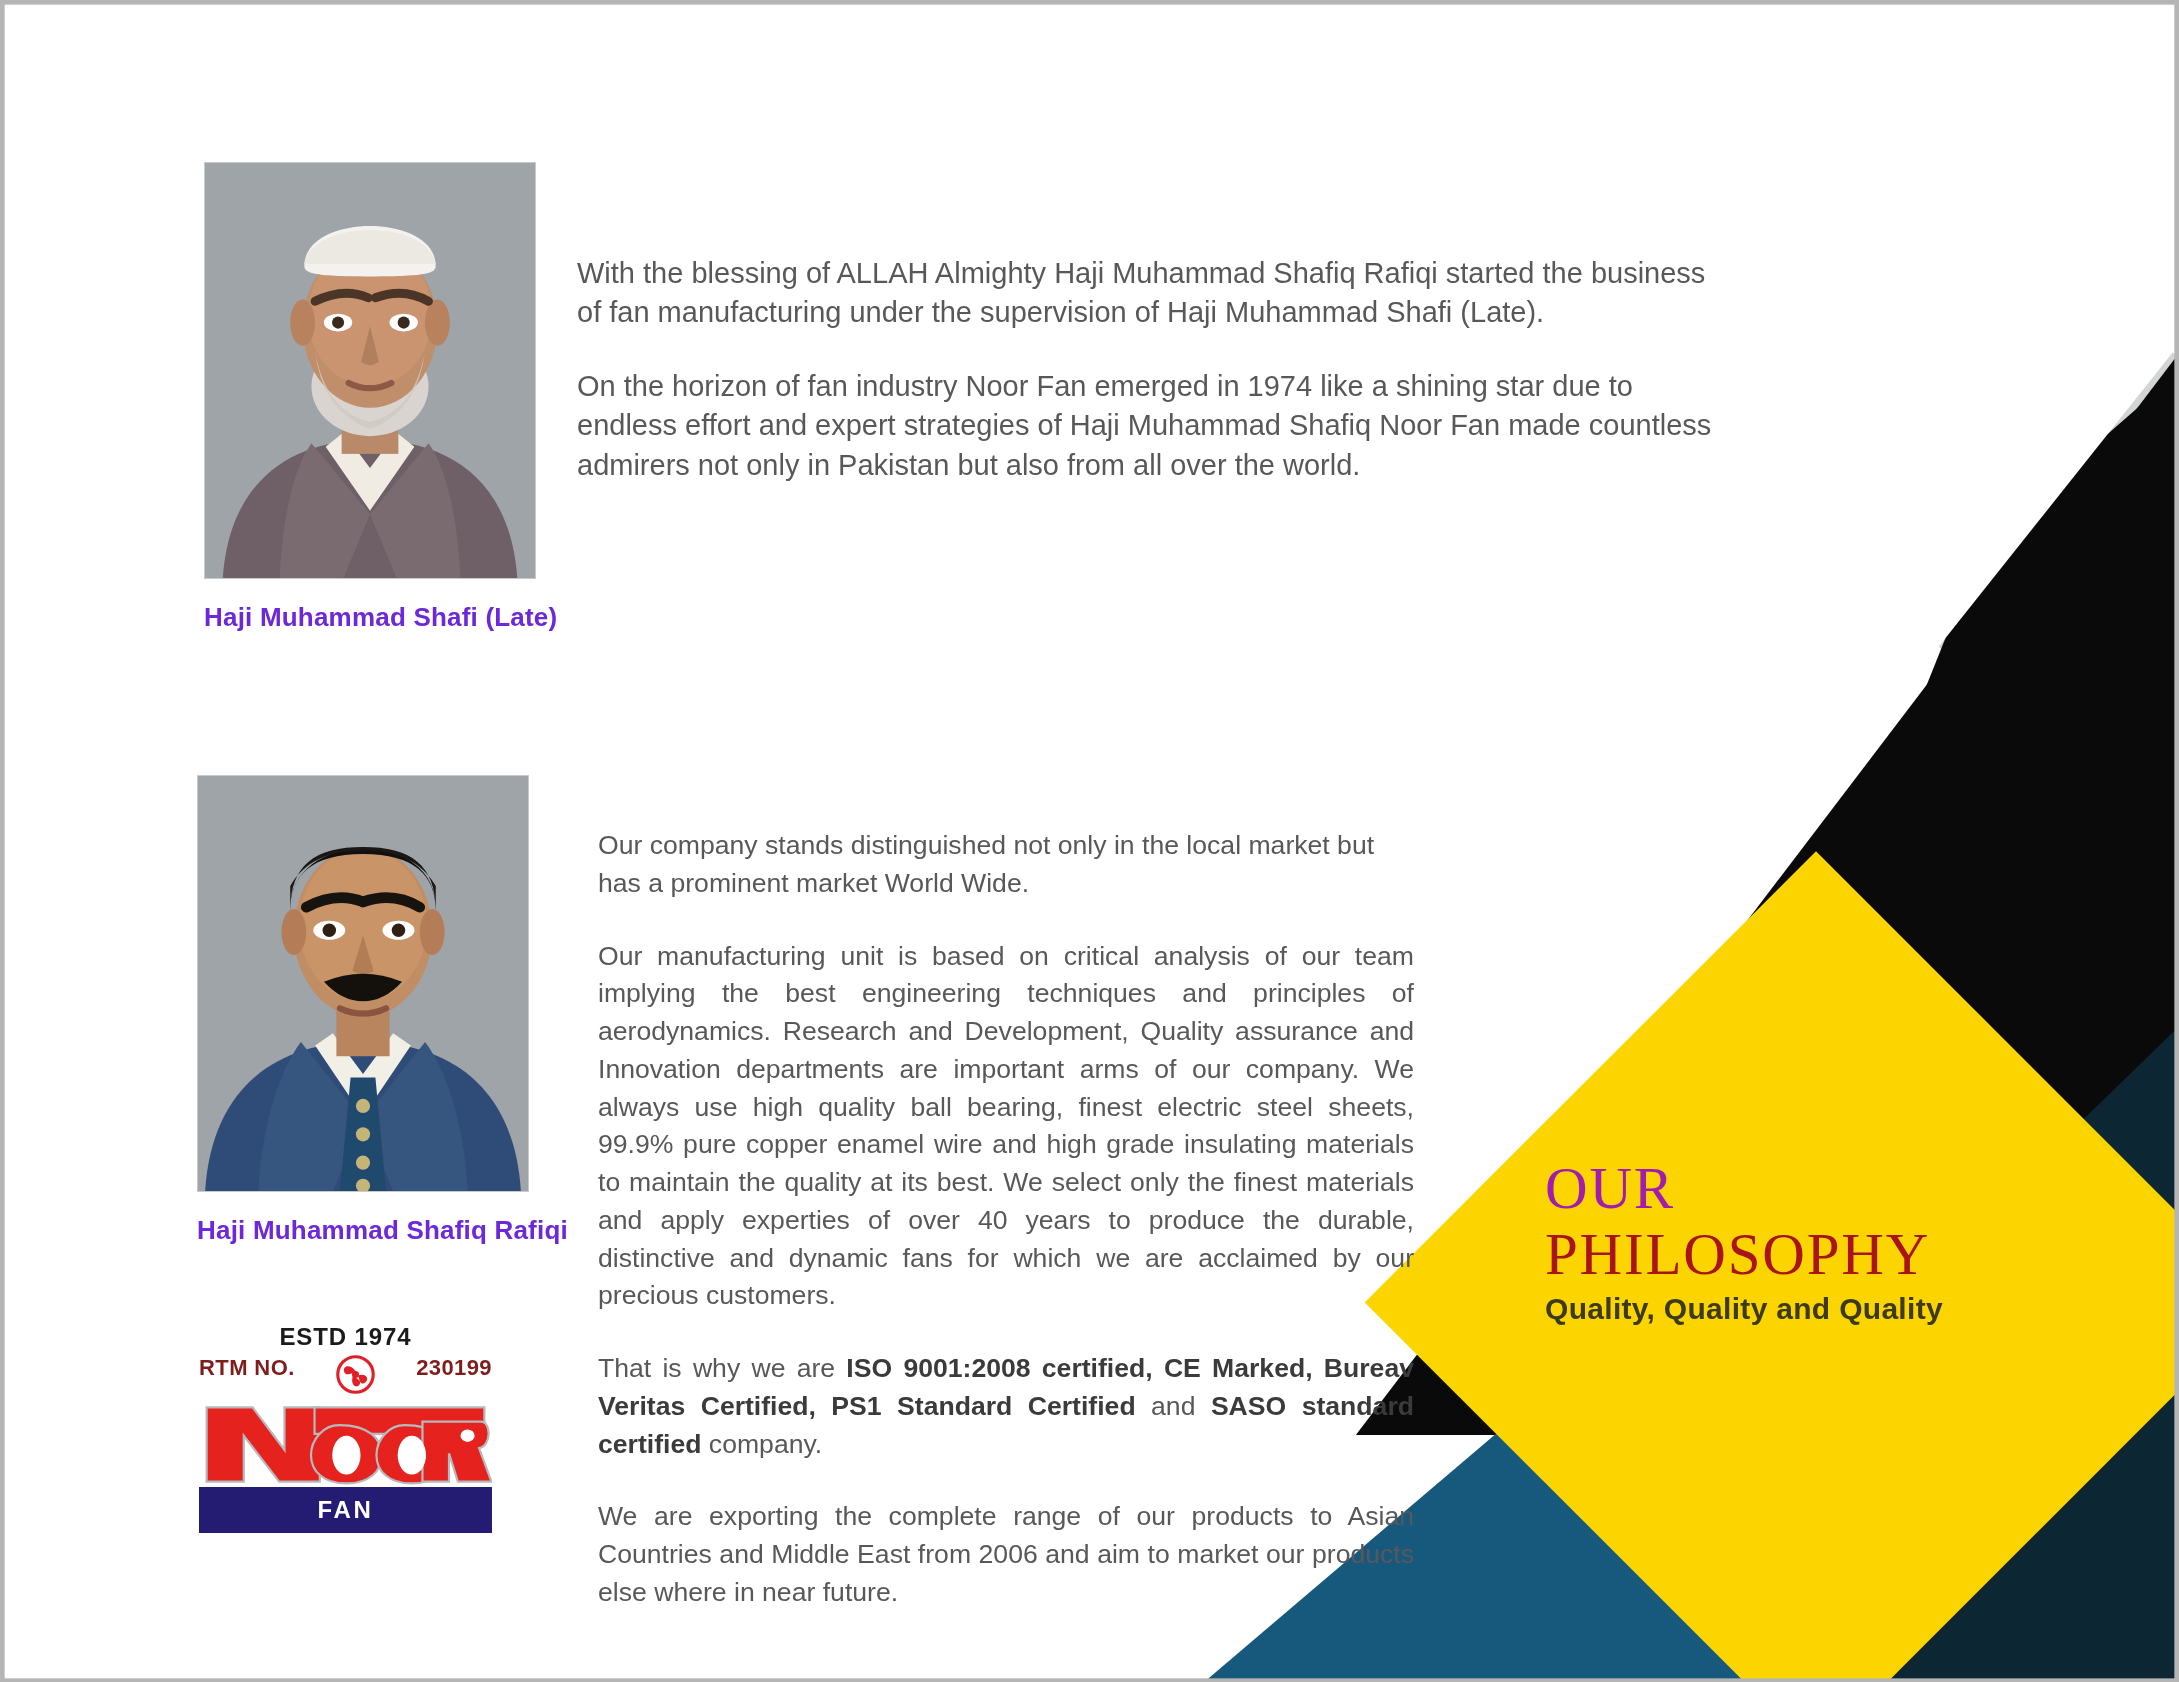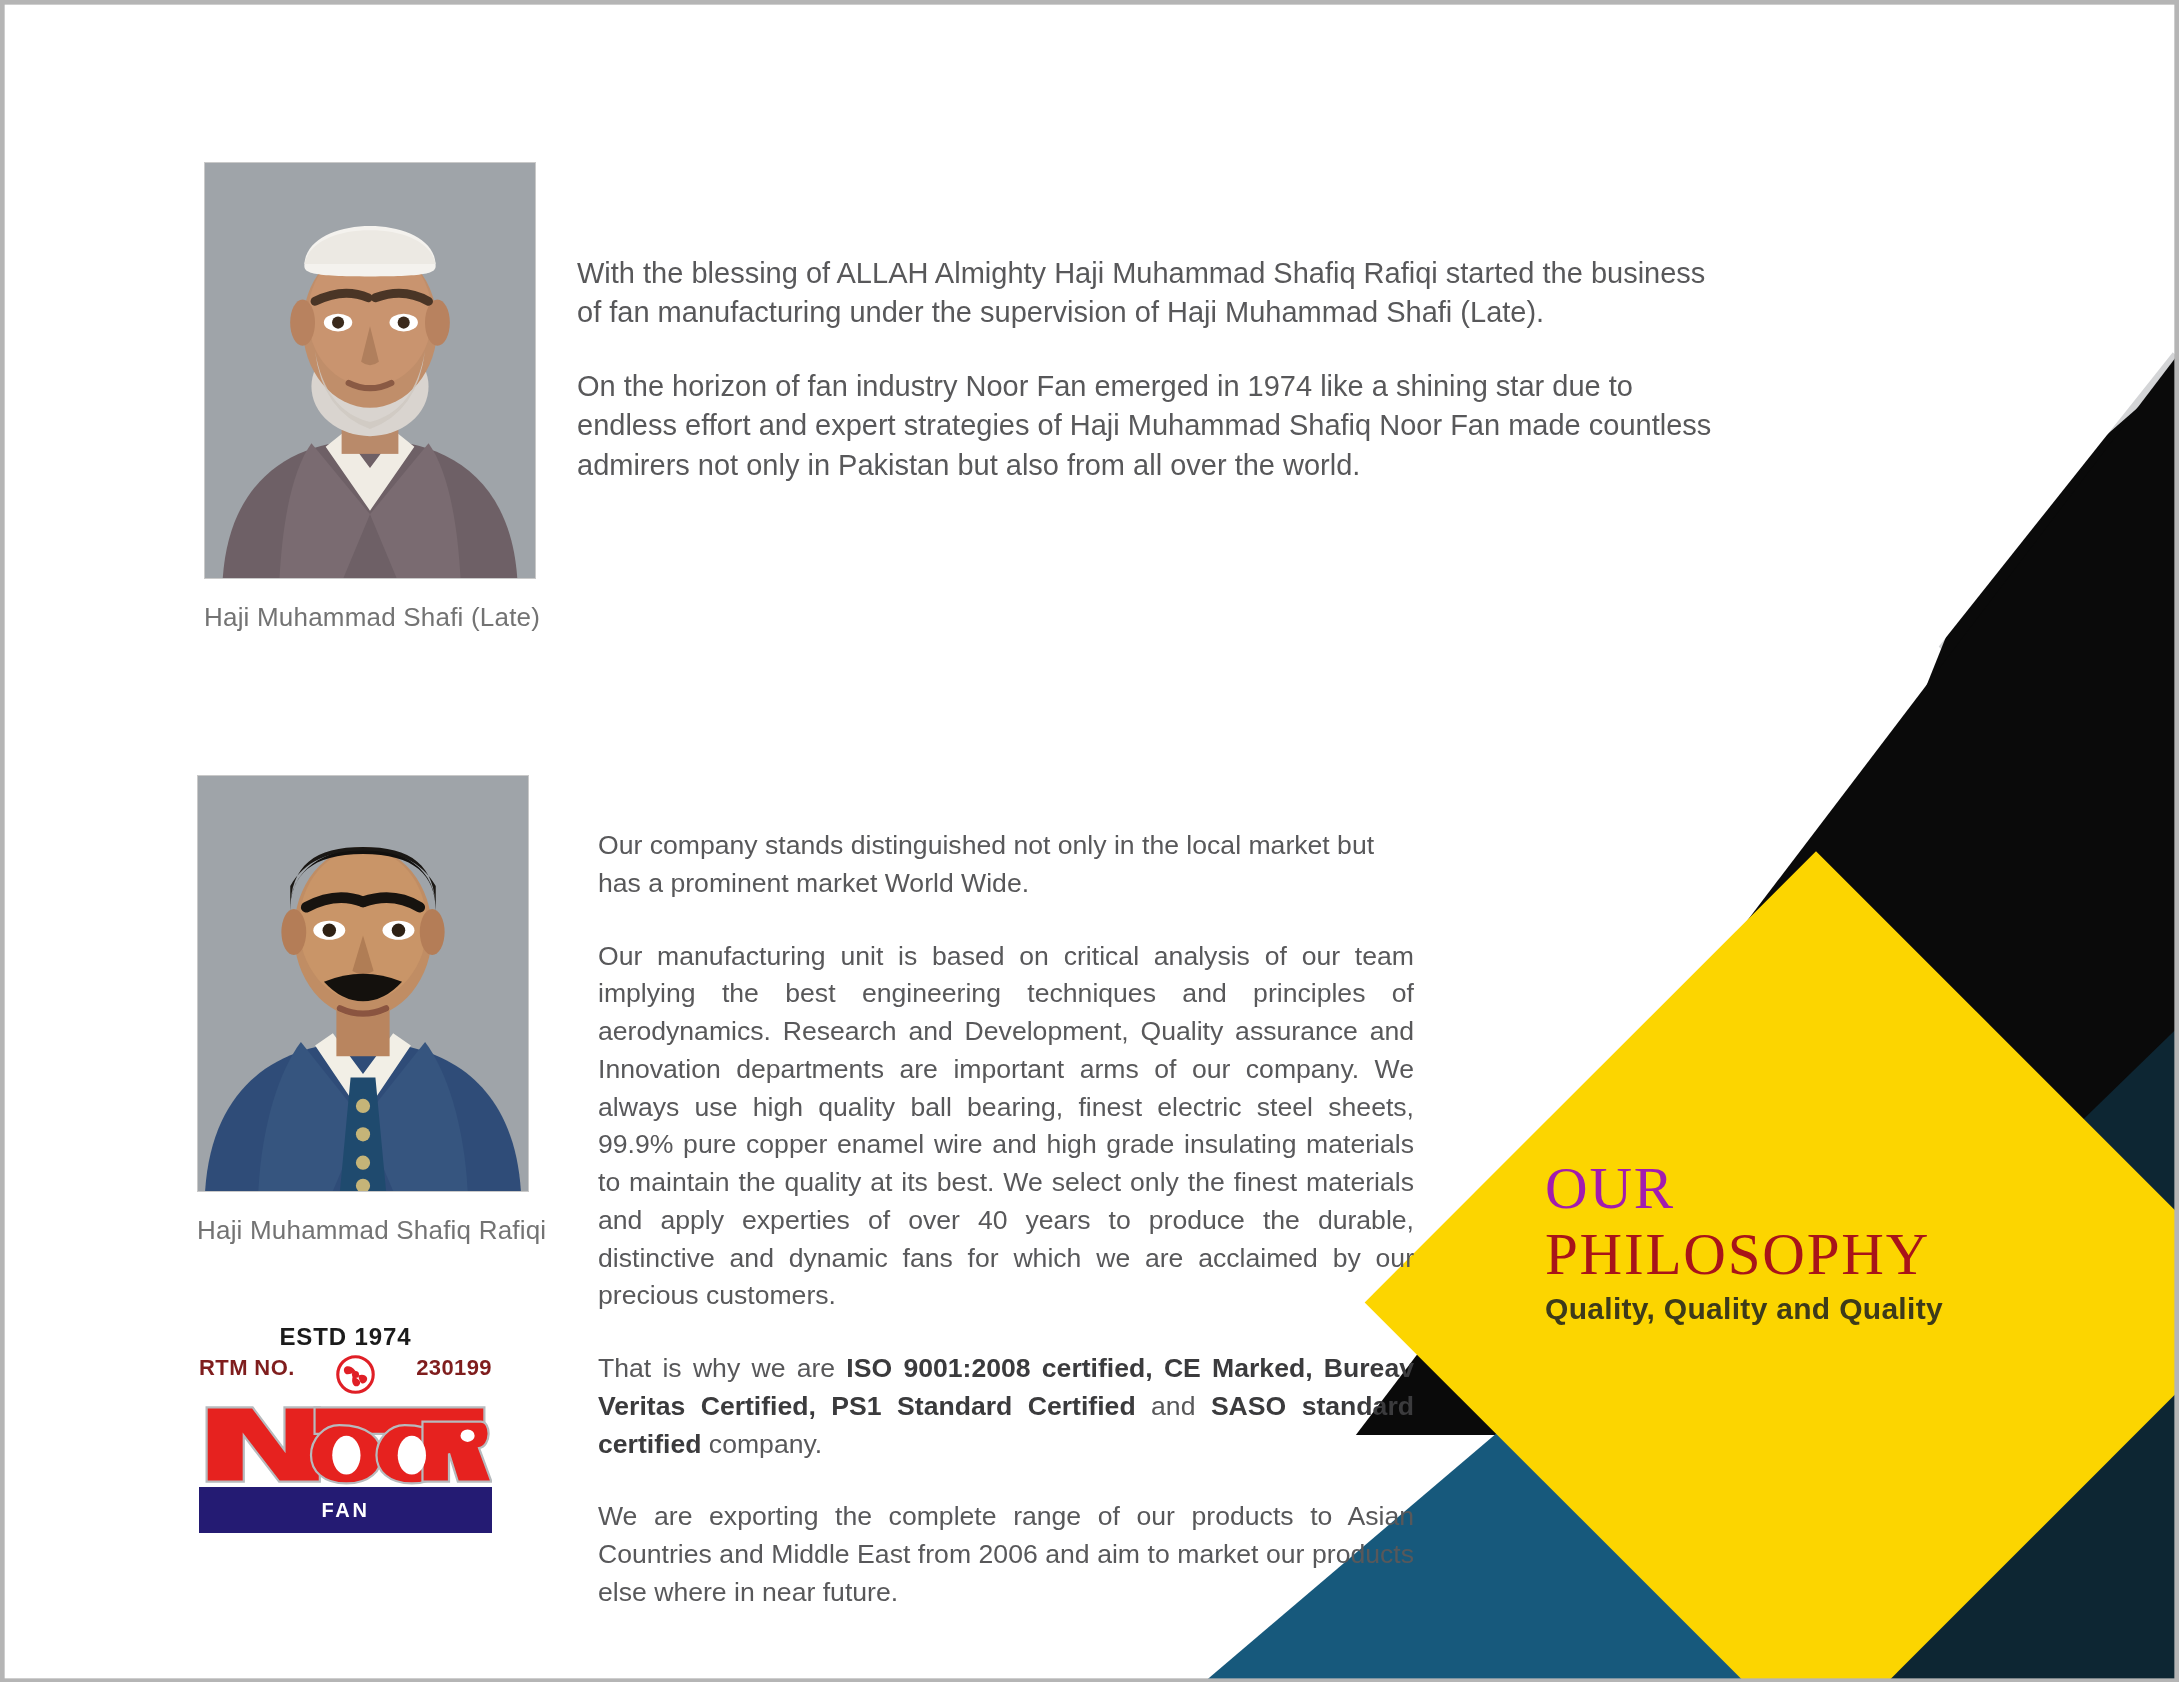--- a/index.html
+++ b/index.html
@@ -26,22 +26,22 @@
   .portrait-frame{
     width:330px;height:415px;
     background:#9ea3a8;
     border:1.8px solid #c9c9c9;
     position:relative;overflow:hidden;
   }
   .portrait-frame svg{display:block;width:100%;height:100%;}
   .portrait-caption{
     margin-top:23px;
     font-size:26px;
-    font-weight:400;
-    color:#737373;
+    font-weight:700;
+    color:#6d28d9;
     letter-spacing:0.2px;
     white-space:nowrap;
   }
 
   
   .copy{position:absolute;color:#58585a;}
   .copy p{margin:0 0 35px 0;}
   .copy p:last-child{margin-bottom:0;}
   .copy-top{
     left:575px;top:252px;width:1153px;
@@ -71,21 +71,21 @@
     font-size:22px;font-weight:700;color:#7f1d1d;letter-spacing:0.4px;
     margin-bottom:1.8px;
   }
   .logo-mark{width:39px;height:39px;}
   .logo-wordmark{width:293px;height:92px;display:block;}
   .logo-fanbar{
     width:293px;height:46px;background:#241b73;
     display:flex;align-items:center;justify-content:center;
   }
   .logo-fanbar span{
-    color:#ffffff;font-size:20px;font-weight:700;letter-spacing:2.7px;
+    color:#ffffff;font-size:24px;font-weight:700;letter-spacing:2.7px;
   }
 
   
   .philosophy{
     position:absolute;
     left:1543px;top:1153px;
     width:497px;
     text-align:left;
   }
   .philosophy .line1{

